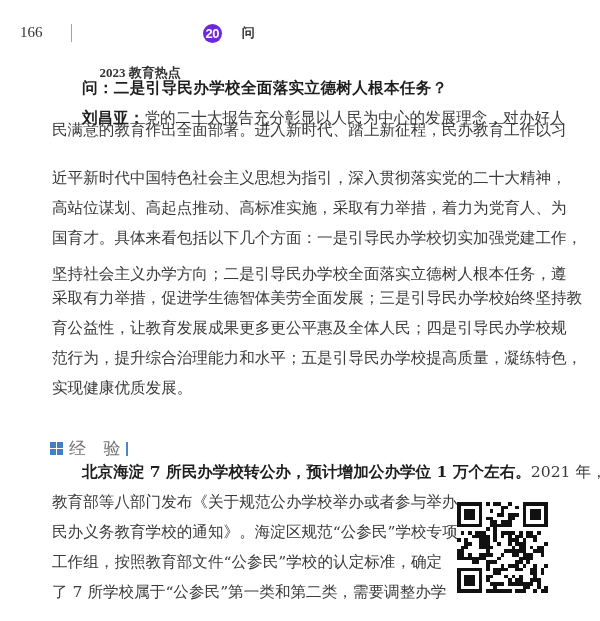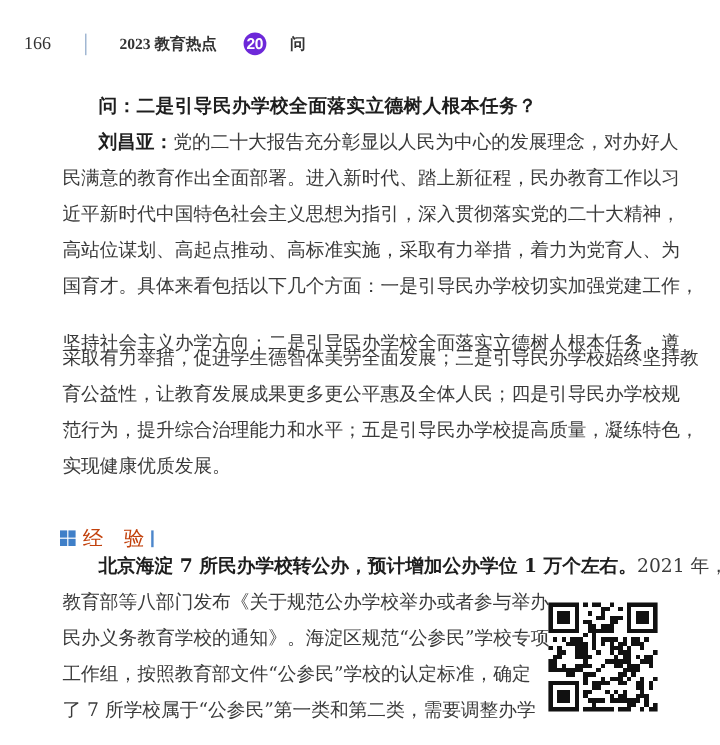--- a/index.html
+++ b/index.html
@@ -1,61 +1,61 @@
 <!DOCTYPE html>
 <html><head>
 <meta charset="utf-8">
 <style>
   html, body { margin: 0; padding: 0; }
   body {
     width: 600px; height: 621px; background: #ffffff; position: relative; overflow: hidden;
     font-family: "DejaVu Serif", "Liberation Serif", serif; color: #2a2a2a;
   }
-  .header { position: absolute; left: 20px; top: 24px; height: 22px; display: flex; align-items: flex-end; gap: 16px; }
+  .header { position: absolute; left: 20px; top: 24px; height: 22px; display: flex; align-items: flex-start; gap: 16px; }
   .page-num { font-family: "Liberation Serif", serif; font-size: 15px; color: #333; }
   .divider { width: 1px; height: 18px; background: #8aa6c8; margin: 0 12px 0 12px; }
   .book-title { font-family: "Liberation Serif", serif; font-size: 13px; color: #333; font-weight: bold; margin-top: 40px; }
   .badge { width: 19px; height: 19px; border-radius: 50%; background: #6d28d9; color: #fff;
     font-family: "Liberation Sans", sans-serif; font-weight: bold; font-size: 13px;
     display: inline-flex; align-items: center; justify-content: center; margin: 0 4px 0 6px; letter-spacing: -0.5px; }
   .book-suffix { font-family: "Liberation Serif", serif; font-size: 13px; color: #333; font-weight: bold; }
 
   .line { position: absolute; left: 52px; font-size: 15.6px; line-height: 20px; white-space: nowrap; color: #3a3a3a; }
   .line.indent { left: 82px; }
   .q { font-weight: bold; color: #1e1e1e; letter-spacing: 0.3px; }
   .speaker { font-weight: bold; color: #1e1e1e; }
   .bold { font-weight: bold; color: #1e1e1e; }
 
   .section-head { position: absolute; left: 50px; top: 437px; display: flex; align-items: center; }
   .squares { width: 13px; height: 13px; display: grid; grid-template-columns: 6px 6px; grid-template-rows: 6px 6px; gap: 1px; margin-right: 6px; }
   .squares span { background: #3f7fc8; display: block; }
-  .section-title { font-family: "DejaVu Sans", "Liberation Sans", sans-serif; font-size: 17px; color: #c2410c; letter-spacing: 6px; }
+  .section-title { font-family: "DejaVu Sans", "Liberation Sans", sans-serif; font-size: 17px; color: #737373; letter-spacing: 6px; }
   .section-bar { width: 2px; height: 14px; background: #4c86cb; margin-left: 0px; }
 
   .qr { position: absolute; left: 457px; top: 502px; width: 91px; height: 91px; }
 </style>
 </head>
 <body>
 
 <div class="header">
   <span class="page-num">166</span>
   <span class="divider"></span>
   <span class="book-title">2023 教育热点</span>
   <span class="badge">20</span>
   <span class="book-suffix">问</span>
 </div>
 
 <div class="line indent q" style="top:78px">问：二是引导民办学校全面落实立德树人根本任务？</div>
 
 <div class="line indent" style="top:108px"><span class="speaker">刘昌亚：</span><span>党的二十大报告充分彰显以人民为中心的发展理念，对办好人</span></div>
-<div class="line" style="top:138px; letter-spacing:0px">民满意的教育作出全面部署。进入新时代、踏上新征程，民办教育工作以习</div>
+<div class="line" style="top:120px; letter-spacing:0px">民满意的教育作出全面部署。进入新时代、踏上新征程，民办教育工作以习</div>
 <div class="line" style="top:168px">近平新时代中国特色社会主义思想为指引，深入贯彻落实党的二十大精神，</div>
 <div class="line" style="top:198px">高站位谋划、高起点推动、高标准实施，采取有力举措，着力为党育人、为</div>
 <div class="line" style="top:228px">国育才。具体来看包括以下几个方面：一是引导民办学校切实加强党建工作，</div>
-<div class="line" style="top:276px">坚持社会主义办学方向；二是引导民办学校全面落实立德树人根本任务，遵</div>
+<div class="line" style="top:264px">坚持社会主义办学方向；二是引导民办学校全面落实立德树人根本任务，遵</div>
 <div class="line" style="top:288px">采取有力举措，促进学生德智体美劳全面发展；三是引导民办学校始终坚持教</div>
 <div class="line" style="top:318px">育公益性，让教育发展成果更多更公平惠及全体人民；四是引导民办学校规</div>
 <div class="line" style="top:348px">范行为，提升综合治理能力和水平；五是引导民办学校提高质量，凝练特色，</div>
 <div class="line" style="top:378px">实现健康优质发展。</div>
 
 <div class="section-head">
   <div class="squares">
       <span></span>
       <span></span>
       <span></span>

